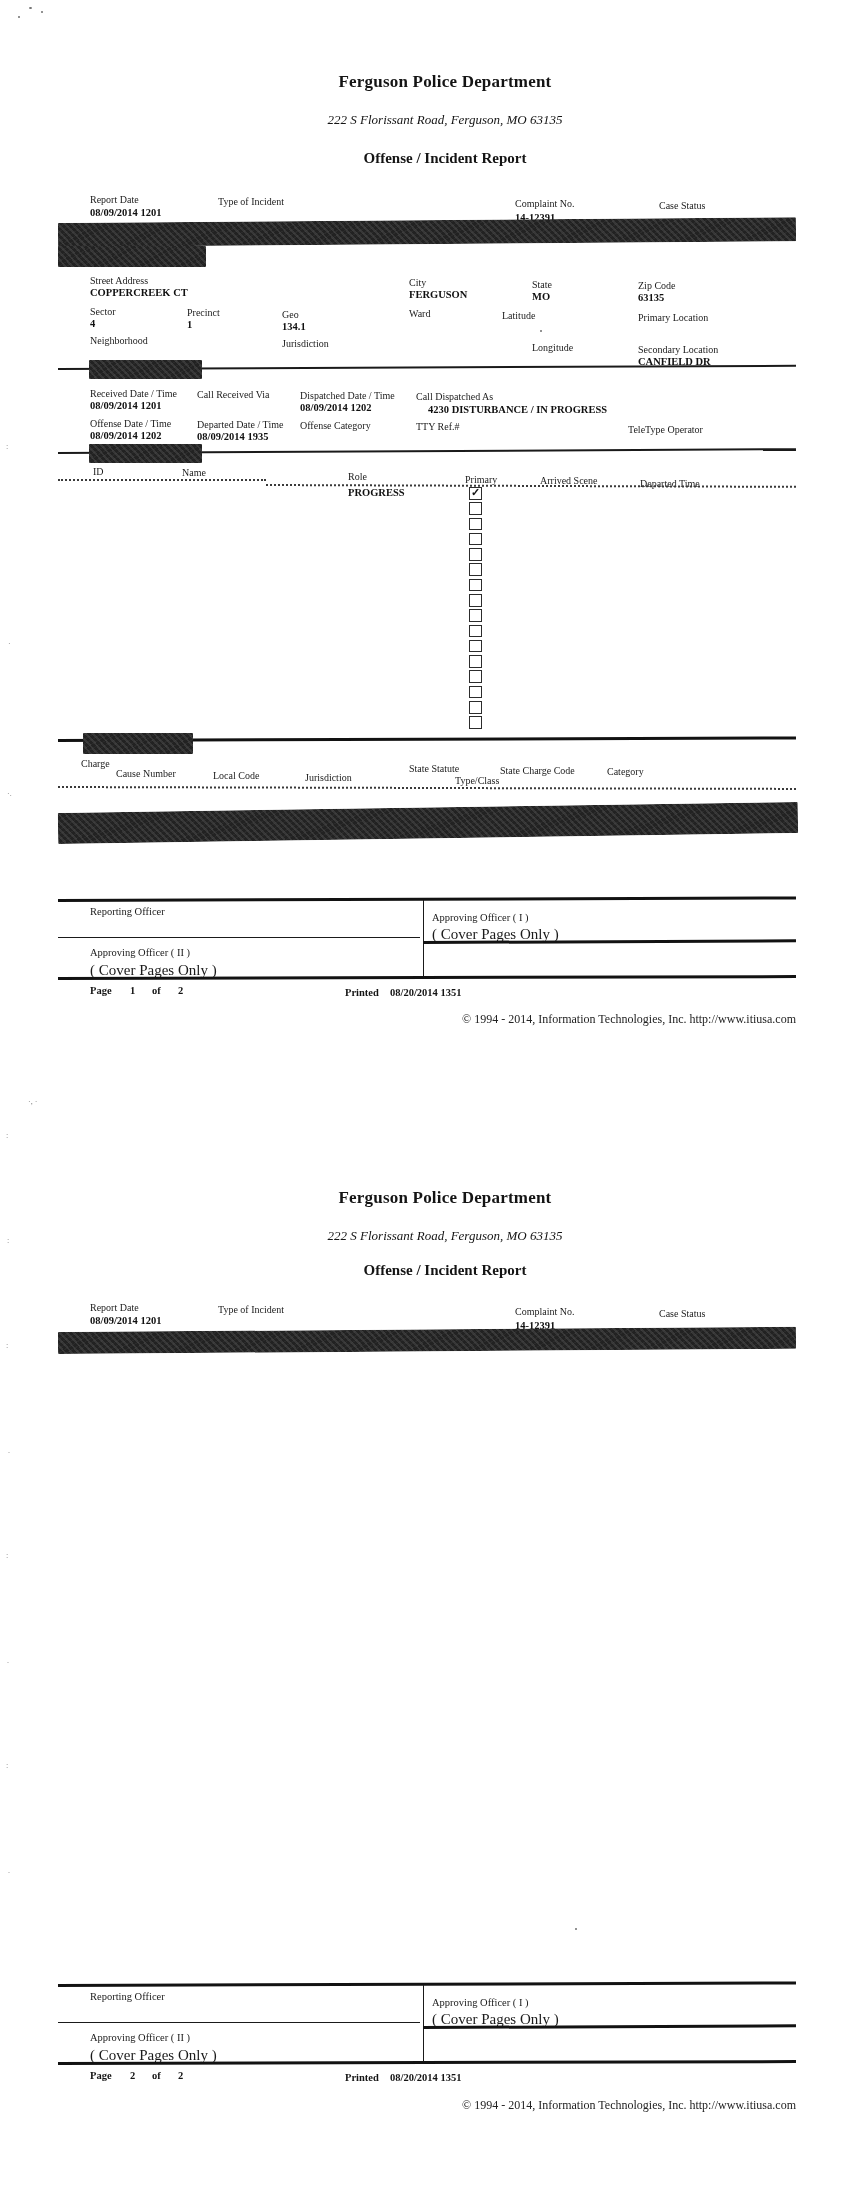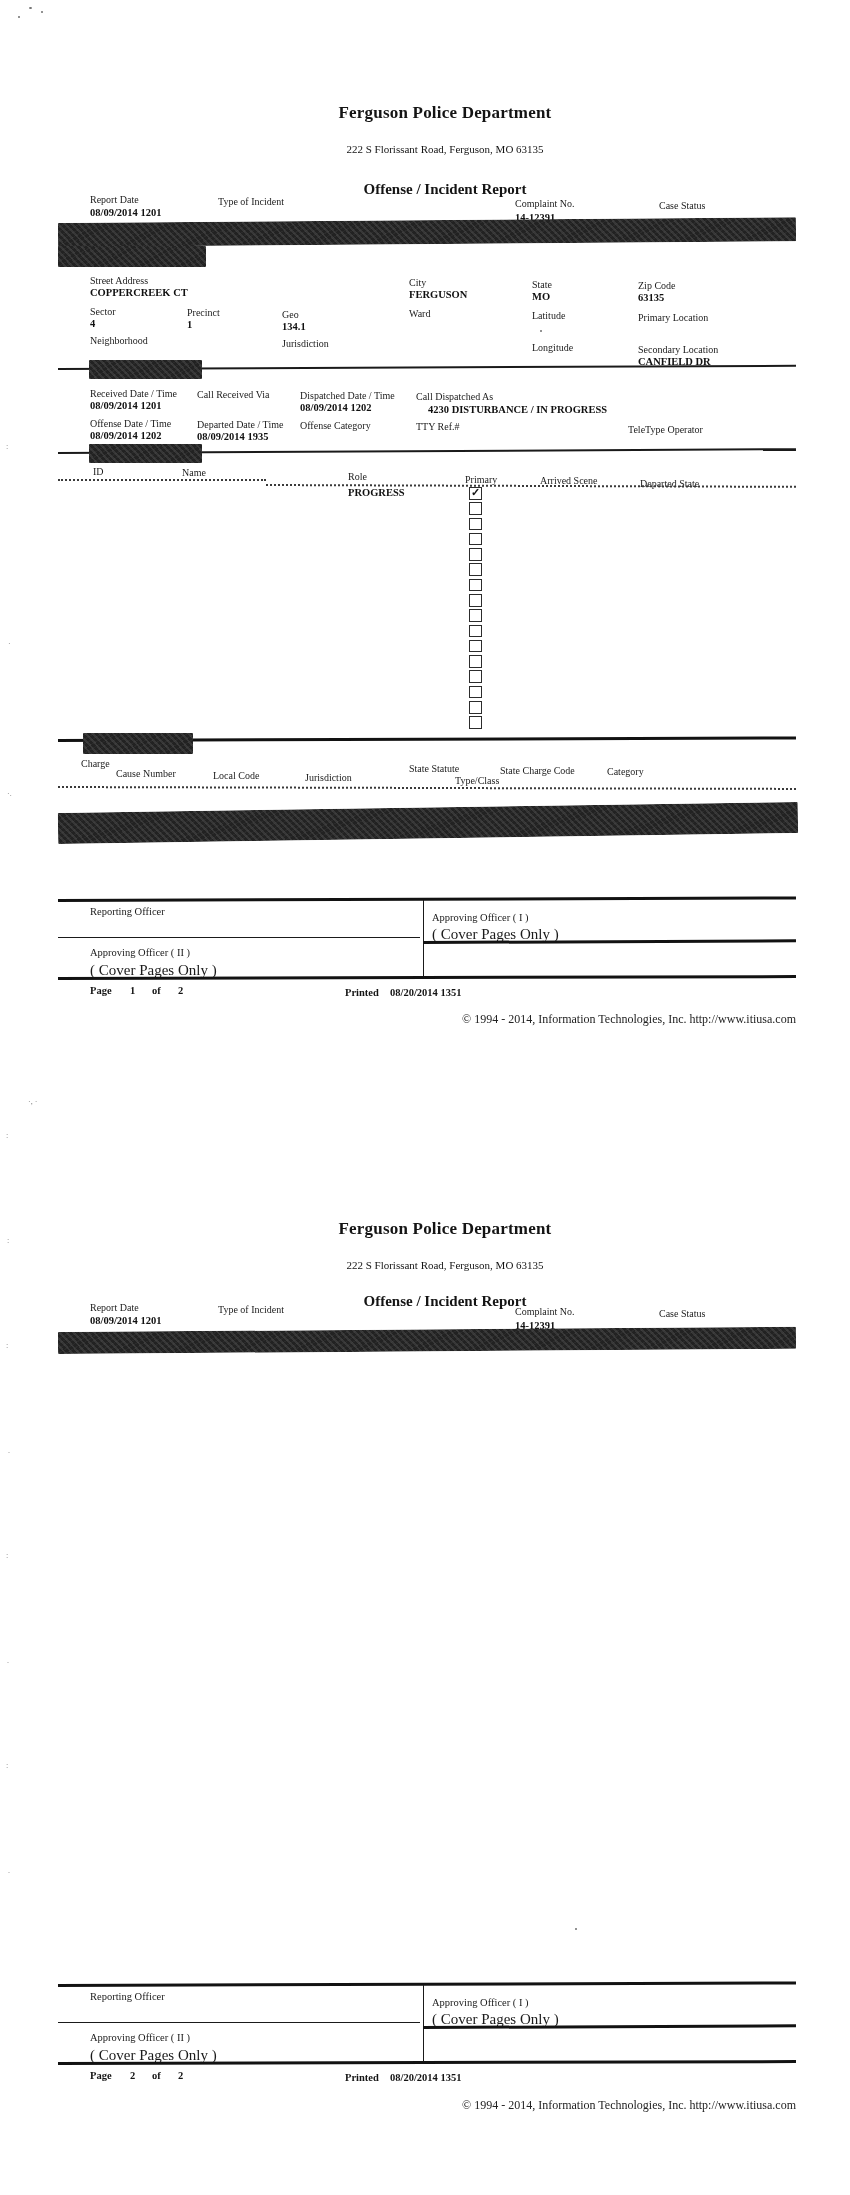--- a/index.html
+++ b/index.html
@@ -6,23 +6,23 @@
   body{
     width:850px;height:2195px;position:relative;background:#ffffff;
     font-family:"Liberation Serif", serif;color:#141414;overflow:hidden;
     -webkit-font-smoothing:antialiased;
   }
   .abs{position:absolute;}
   
   .lb{position:absolute;font-size:10px;line-height:11px;color:#1b1b1b;white-space:nowrap;}
   
   .vl{position:absolute;font-size:10.5px;line-height:11px;font-weight:bold;color:#101010;white-space:nowrap;}
-  .ctr{position:absolute;left:40px;width:810px;text-align:center;white-space:nowrap;margin-top:31px;}
+  .ctr{position:absolute;left:40px;width:810px;text-align:center;white-space:nowrap;}
   .title{font-size:17px;font-weight:bold;letter-spacing:.2px;}
-  .subtitle{font-size:11px;}
+  .subtitle{font-size:13px;font-style:italic;}
   .formtitle{font-size:15px;font-weight:bold;}
   .rule{position:absolute;height:2px;background:#1a1a1a;transform-origin:left center;}
   .rule-heavy{position:absolute;height:3px;background:#121212;transform-origin:left center;}
   .rule-dot{position:absolute;height:0;border-top:2px dotted #3a3a3a;transform-origin:left center;}
   .vline{position:absolute;width:1.4px;background:#1a1a1a;}
   .redact{
     position:absolute;background:#222;transform-origin:left center;
     background-image:repeating-linear-gradient(47deg, rgba(110,110,110,.28) 0 2px, rgba(0,0,0,0) 2px 5px),
                      repeating-linear-gradient(-31deg, rgba(70,70,70,.25) 0 1px, rgba(0,0,0,0) 1px 4px);
     border-radius:1px;
@@ -74,21 +74,21 @@
   <div class="lb" style="left:638px;top:280px;">Zip Code</div>
   <div class="vl" style="left:638px;top:292px;">63135</div>
 
   <div class="lb" style="left:90px;top:306px;">Sector</div>
   <div class="vl" style="left:90px;top:318px;">4</div>
   <div class="lb" style="left:187px;top:307px;">Precinct</div>
   <div class="vl" style="left:187px;top:319px;">1</div>
   <div class="lb" style="left:282px;top:309px;">Geo</div>
   <div class="vl" style="left:282px;top:321px;">134.1</div>
   <div class="lb" style="left:409px;top:308px;">Ward</div>
-  <div class="lb" style="left:532px;top:310px;">Latitude</div>
+  <div class="lb" style="left:502px;top:310px;">Latitude</div>
   <div class="lb" style="left:638px;top:312px;">Primary Location</div>
   <div class="dot" style="left:540px;top:330px;width:2px;height:2px;"></div>
 
   <div class="lb" style="left:90px;top:335px;">Neighborhood</div>
   <div class="lb" style="left:282px;top:338px;">Jurisdiction</div>
   <div class="lb" style="left:532px;top:342px;">Longitude</div>
   <div class="lb" style="left:638px;top:344px;">Secondary Location</div>
   <div class="vl" style="left:638px;top:356px;">CANFIELD DR</div>
 
   <div class="rule" style="left:58px;top:368px;width:738px;transform:rotate(-0.25deg);height:1.6px;"></div>
@@ -112,21 +112,21 @@
 
   <div class="rule" style="left:58px;top:452px;width:738px;transform:rotate(-0.3deg);height:1.6px;"></div>
   <div class="redact" style="left:89px;top:444px;width:113px;height:19px;"></div>
 
   <div class="lb" style="left:93px;top:466px;">ID</div>
   <div class="lb" style="left:182px;top:467px;">Name</div>
   <div class="rule-dot" style="left:58px;top:479px;width:208px;"></div>
   <div class="lb" style="left:348px;top:471px;">Role</div>
   <div class="lb" style="left:465px;top:474px;">Primary</div>
   <div class="lb" style="left:540px;top:475px;">Arrived Scene</div>
-  <div class="lb" style="left:640px;top:478px;">Departed State</div>
+  <div class="lb" style="left:640px;top:478px;">Departed Time</div>
   <div class="rule-dot" style="left:266px;top:484px;width:530px;transform:rotate(0.2deg);"></div>
 
   <div class="vl" style="left:348px;top:487px;">PROGRESS</div>
   <div class="cbxcol">
       <div class="cbx">✓</div>
       <div class="cbx"></div>
       <div class="cbx"></div>
       <div class="cbx"></div>
       <div class="cbx"></div>
       <div class="cbx"></div>

